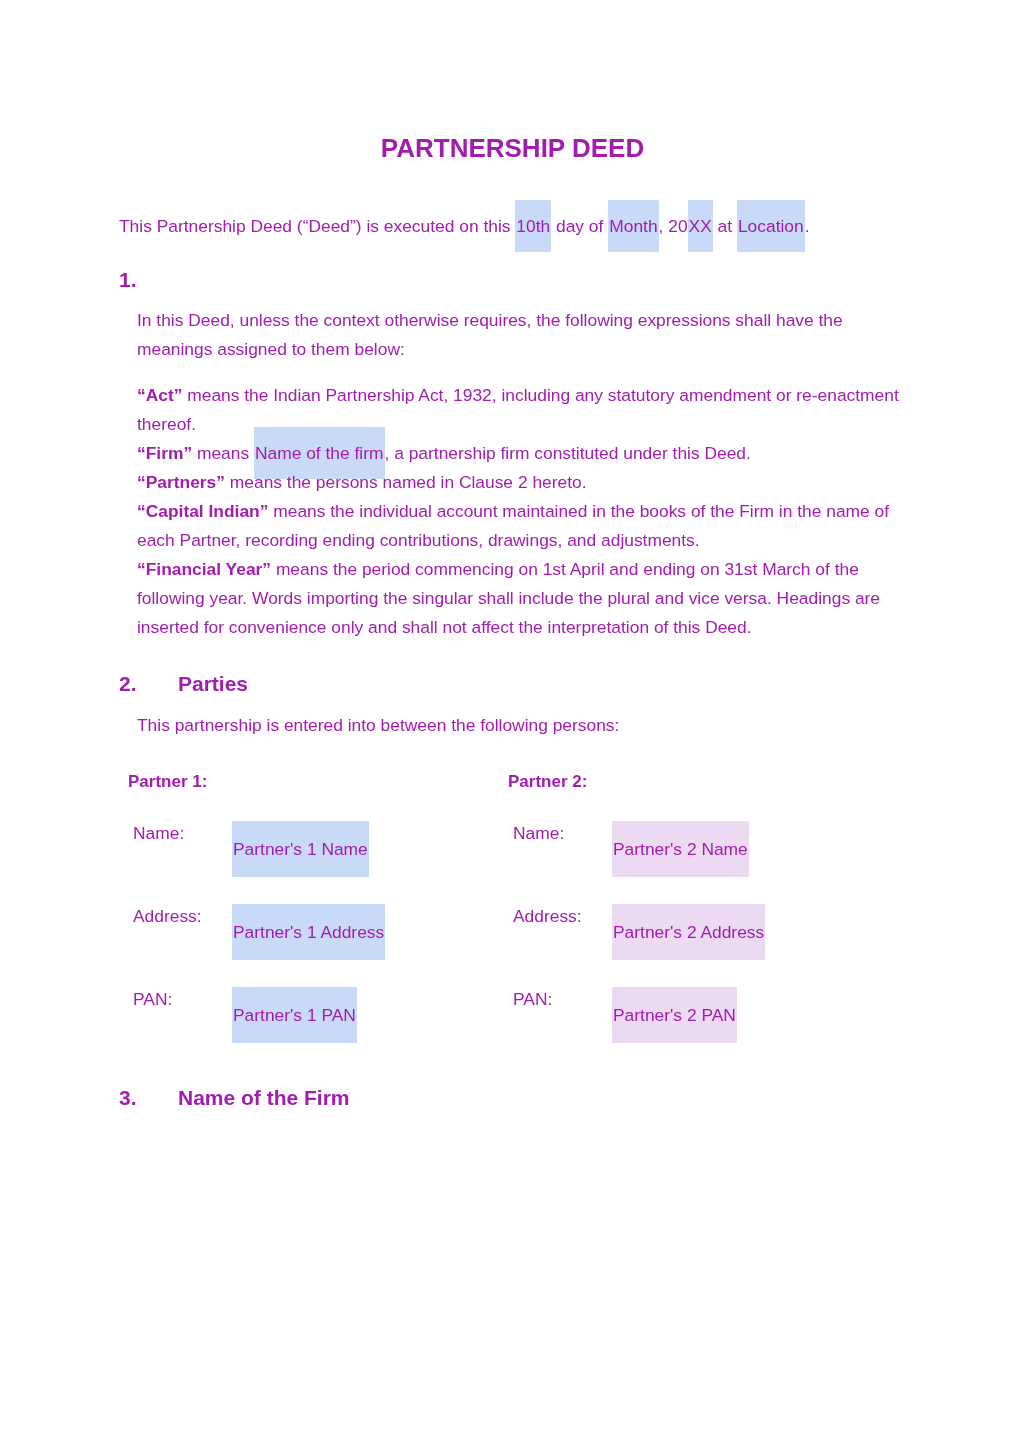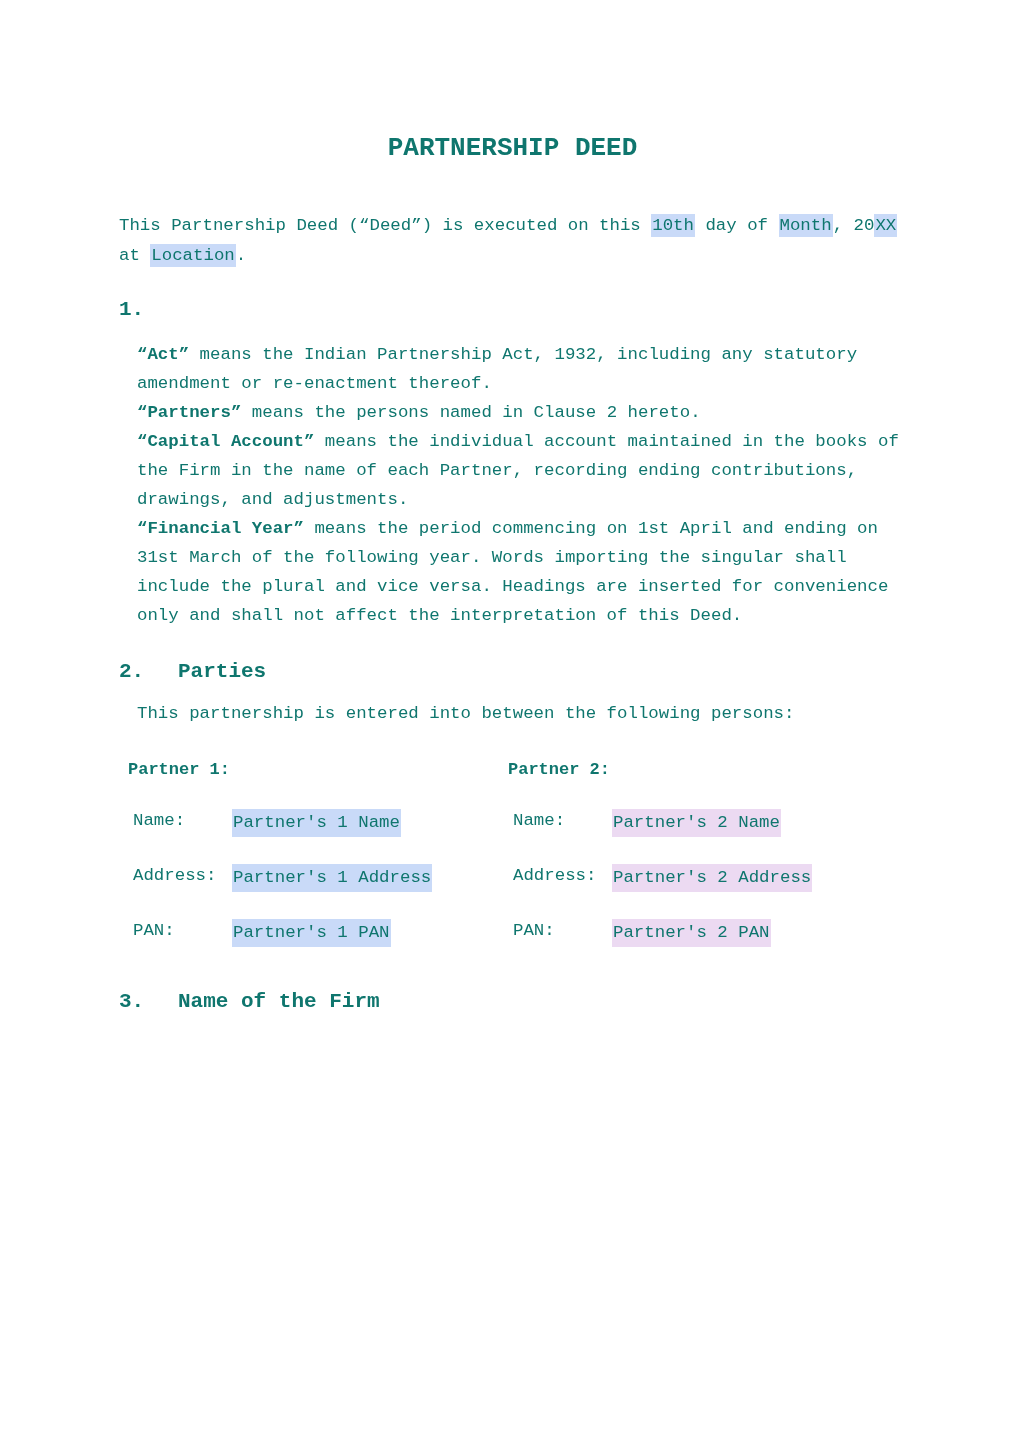--- a/index.html
+++ b/index.html
@@ -2,41 +2,41 @@
 <html><head>
 <meta charset="utf-8">
 <style>
   * { margin:0; padding:0; box-sizing:border-box; }
   html, body { background:#ffffff; }
   .page {
     position:relative;
     width:1024px;
     height:1448px;
     background:#ffffff;
-    color:#0f766e;
-    font-family:Liberation Mono, monospace;
+    color:#a21caf;
+    font-family:Liberation Sans, sans-serif;
     overflow:hidden;
   }
   .content { padding:134px 118px 0 119px; }
 
   .doc-title {
     text-align:center;
     font-size:26px;
     font-weight:700;
     line-height:28px;
   }
 
   .body-text {
     font-size:17.4px;
     line-height:30px;
   }
 
   .intro { margin-top:49px; }
 
-  .hl { padding:2px 1px; }
+  .hl { padding:16px 1px; }
 
   .section-heading {
     display:flex;
     font-size:21px;
     font-weight:700;
     line-height:26px;
   }
   .section-heading .num { width:59px; flex:0 0 59px; }
 
   .h1-heading { margin-top:26px; }
@@ -81,25 +81,27 @@
   <div class="content">
 
     <div class="doc-title">PARTNERSHIP DEED</div>
 
     <p class="body-text intro"><span>This Partnership Deed (“Deed”) is executed on this </span><span class="hl" style="background-color: rgb(201, 218, 248);">10th</span><span> day of </span><span class="hl" style="background-color: rgb(201, 218, 248);">Month</span><span>, 20</span><span class="hl" style="background-color: rgb(201, 218, 248);">XX</span><span> at </span><span class="hl" style="background-color: rgb(201, 218, 248);">Location</span><span>.</span></p>
 
     <div class="section-heading h1-heading">
       <span class="num">1.</span>
     </div>
 
+    <p class="body-text sub lead-1">In this Deed, unless the context otherwise requires, the following expressions shall have the meanings assigned to them below:</p>
 
     <div class="body-text sub definitions">
       <p><span class="term">“Act”</span><span> means the Indian Partnership Act, 1932, including any statutory amendment or re-enactment thereof.</span></p>
+      <p><span class="term">“Firm”</span><span> means </span><span class="hl" style="background-color: rgb(201, 218, 248);">Name of the firm</span><span>, a partnership firm constituted under this Deed.</span></p>
       <p><span class="term">“Partners”</span><span> means the persons named in Clause 2 hereto.</span></p>
-      <p><span class="term">“Capital Account”</span><span> means the individual account maintained in the books of the Firm in the name of each Partner, recording ending contributions, drawings, and adjustments.</span></p>
+      <p><span class="term">“Capital Indian”</span><span> means the individual account maintained in the books of the Firm in the name of each Partner, recording ending contributions, drawings, and adjustments.</span></p>
       <p><span class="term">“Financial Year”</span><span> means the period commencing on 1st April and ending on 31st March of the following year. Words importing the singular shall include the plural and vice versa. Headings are inserted for convenience only and shall not affect the interpretation of this Deed.</span></p>
     </div>
 
     <div class="section-heading h2-heading">
       <span class="num">2.</span>
       <span>Parties</span>
     </div>
 
     <p class="body-text sub lead-2">This partnership is entered into between the following persons:</p>
 

